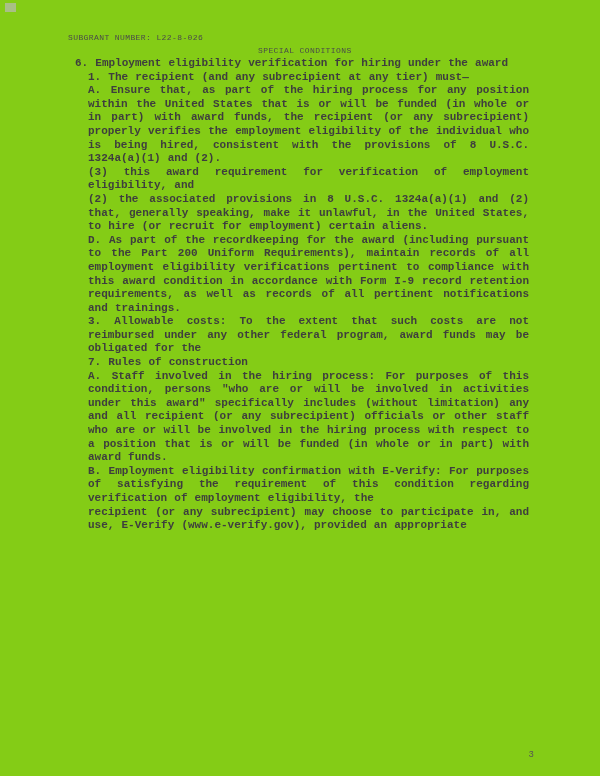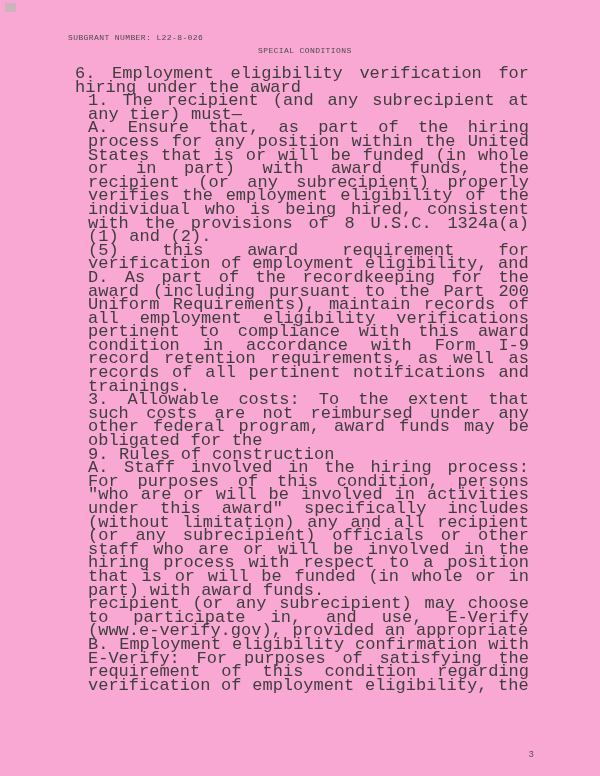--- a/index.html
+++ b/index.html
@@ -8,21 +8,21 @@
     padding: 0;
     width: 600px;
     height: 776px;
     background: #f4f4f2;
     font-family: "Liberation Mono", "DejaVu Sans Mono", monospace;
   }
   .page {
     position: relative;
     width: 600px;
     height: 776px;
-    background: #f9a8d4;
+    background: #84cc16;
     color: #3e3e3e;
     overflow: hidden;
   }
   .scan-artifact {
     position: absolute;
     top: 3px;
     left: 5px;
     width: 11px;
     height: 9px;
     background: #b9b9b6;
@@ -35,26 +35,27 @@
     width: 100%;
     font-size: 8px;
     letter-spacing: .4px;
     color: #4a4a4a;
     white-space: nowrap;
   }
   .doc-header .subgrant { position: absolute; left: 68px; top: 0; }
   .doc-header .title    { position: absolute; left: 258px; top: 13px; }
   .doc-body {
     position: absolute;
-    top: 67px;
+    top: 57px;
     left: 75px;
     width: 454px;
-    font-size: 17px;
+    font-size: 11px;
     line-height: 13.6px;
     color: #3e3e3e;
+    font-weight: bold;
   }
   .doc-body p {
     margin: 0;
     text-align: justify;
     word-spacing: .5px;
   }
   .doc-body p.indent { margin-left: 13px; }
   .page-number {
     position: absolute;
     right: 66px;
@@ -72,24 +73,25 @@
 
   <div class="doc-header">
     <span class="subgrant">SUBGRANT NUMBER: L22-8-026</span>
     <span class="title">SPECIAL CONDITIONS</span>
   </div>
 
   <div class="doc-body">
     <p>6. Employment eligibility verification for hiring under the award</p>
     <p class="indent">1. The recipient (and any subrecipient at any tier) must—</p>
     <p class="indent">A. Ensure that, as part of the hiring process for any position within the United States that is or will be funded (in whole or in part) with award funds, the recipient (or any subrecipient) properly verifies the employment eligibility of the individual who is being hired, consistent with the provisions of 8 U.S.C. 1324a(a)(1) and (2).</p>
-    <p class="indent">(5) this award requirement for verification of employment eligibility, and</p>
+    <p class="indent">(3) this award requirement for verification of employment eligibility, and</p>
+    <p class="indent">(2) the associated provisions in 8 U.S.C. 1324a(a)(1) and (2) that, generally speaking, make it unlawful, in the United States, to hire (or recruit for employment) certain aliens.</p>
     <p class="indent">D. As part of the recordkeeping for the award (including pursuant to the Part 200 Uniform Requirements), maintain records of all employment eligibility verifications pertinent to compliance with this award condition in accordance with Form I-9 record retention requirements, as well as records of all pertinent notifications and trainings.</p>
     <p class="indent">3. Allowable costs: To the extent that such costs are not reimbursed under any other federal program, award funds may be obligated for the</p>
-    <p class="indent">9. Rules of construction</p>
+    <p class="indent">7. Rules of construction</p>
     <p class="indent">A. Staff involved in the hiring process: For purposes of this condition, persons "who are or will be involved in activities under this award" specifically includes (without limitation) any and all recipient (or any subrecipient) officials or other staff who are or will be involved in the hiring process with respect to a position that is or will be funded (in whole or in part) with award funds.</p>
+    <p class="indent">B. Employment eligibility confirmation with E-Verify: For purposes of satisfying the requirement of this condition regarding verification of employment eligibility, the</p>
     <p class="indent">recipient (or any subrecipient) may choose to participate in, and use, E-Verify (www.e-verify.gov), provided an appropriate</p>
-    <p class="indent">B. Employment eligibility confirmation with E-Verify: For purposes of satisfying the requirement of this condition regarding verification of employment eligibility, the</p>
   </div>
 
   <div class="page-number">3</div>
 
 </div>
 
 </body></html>

